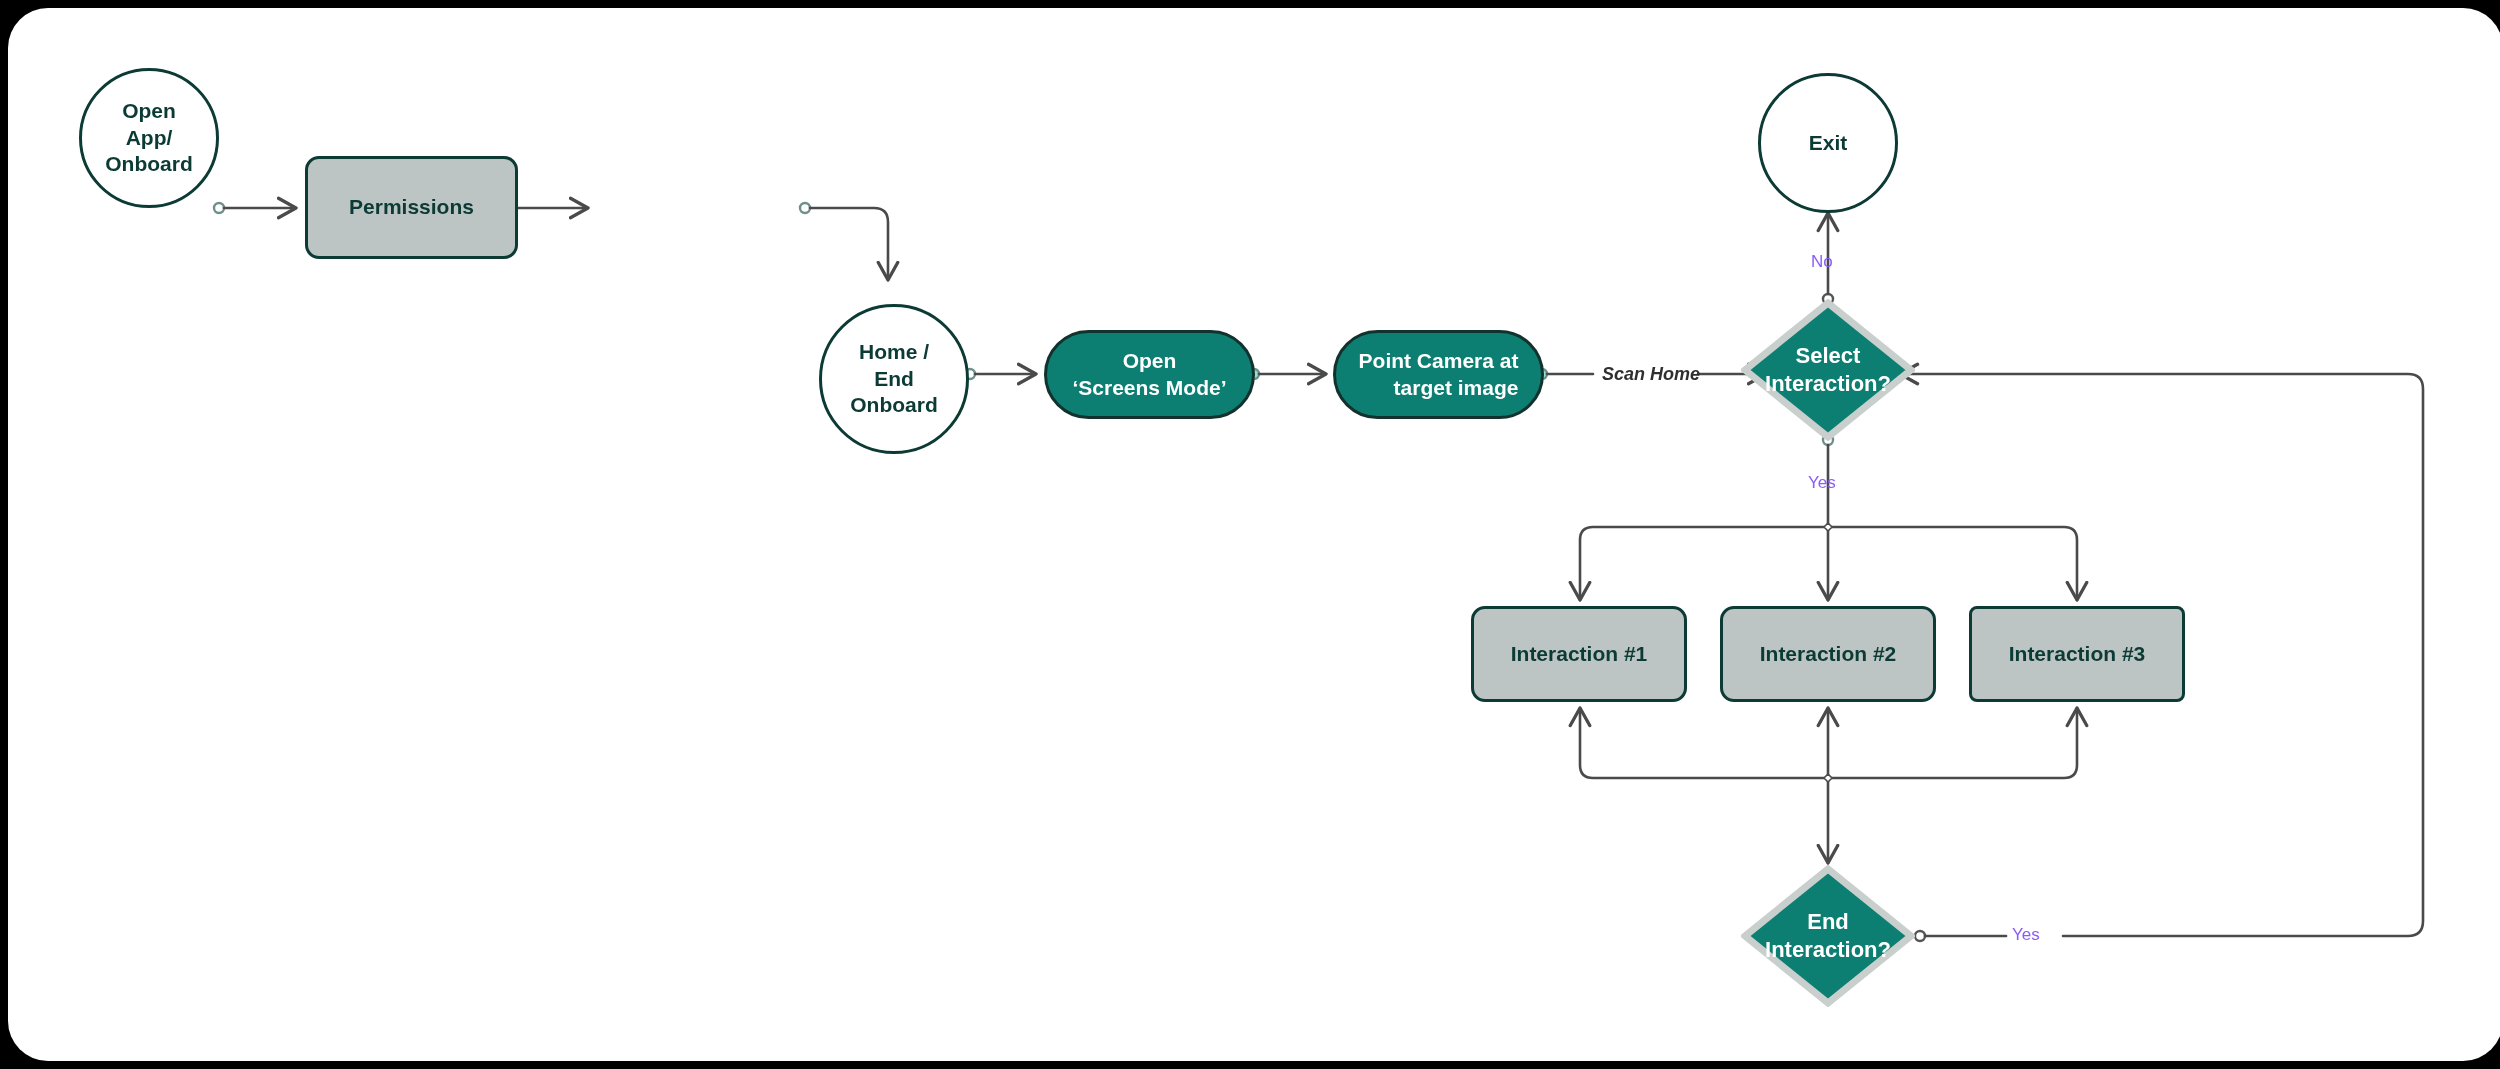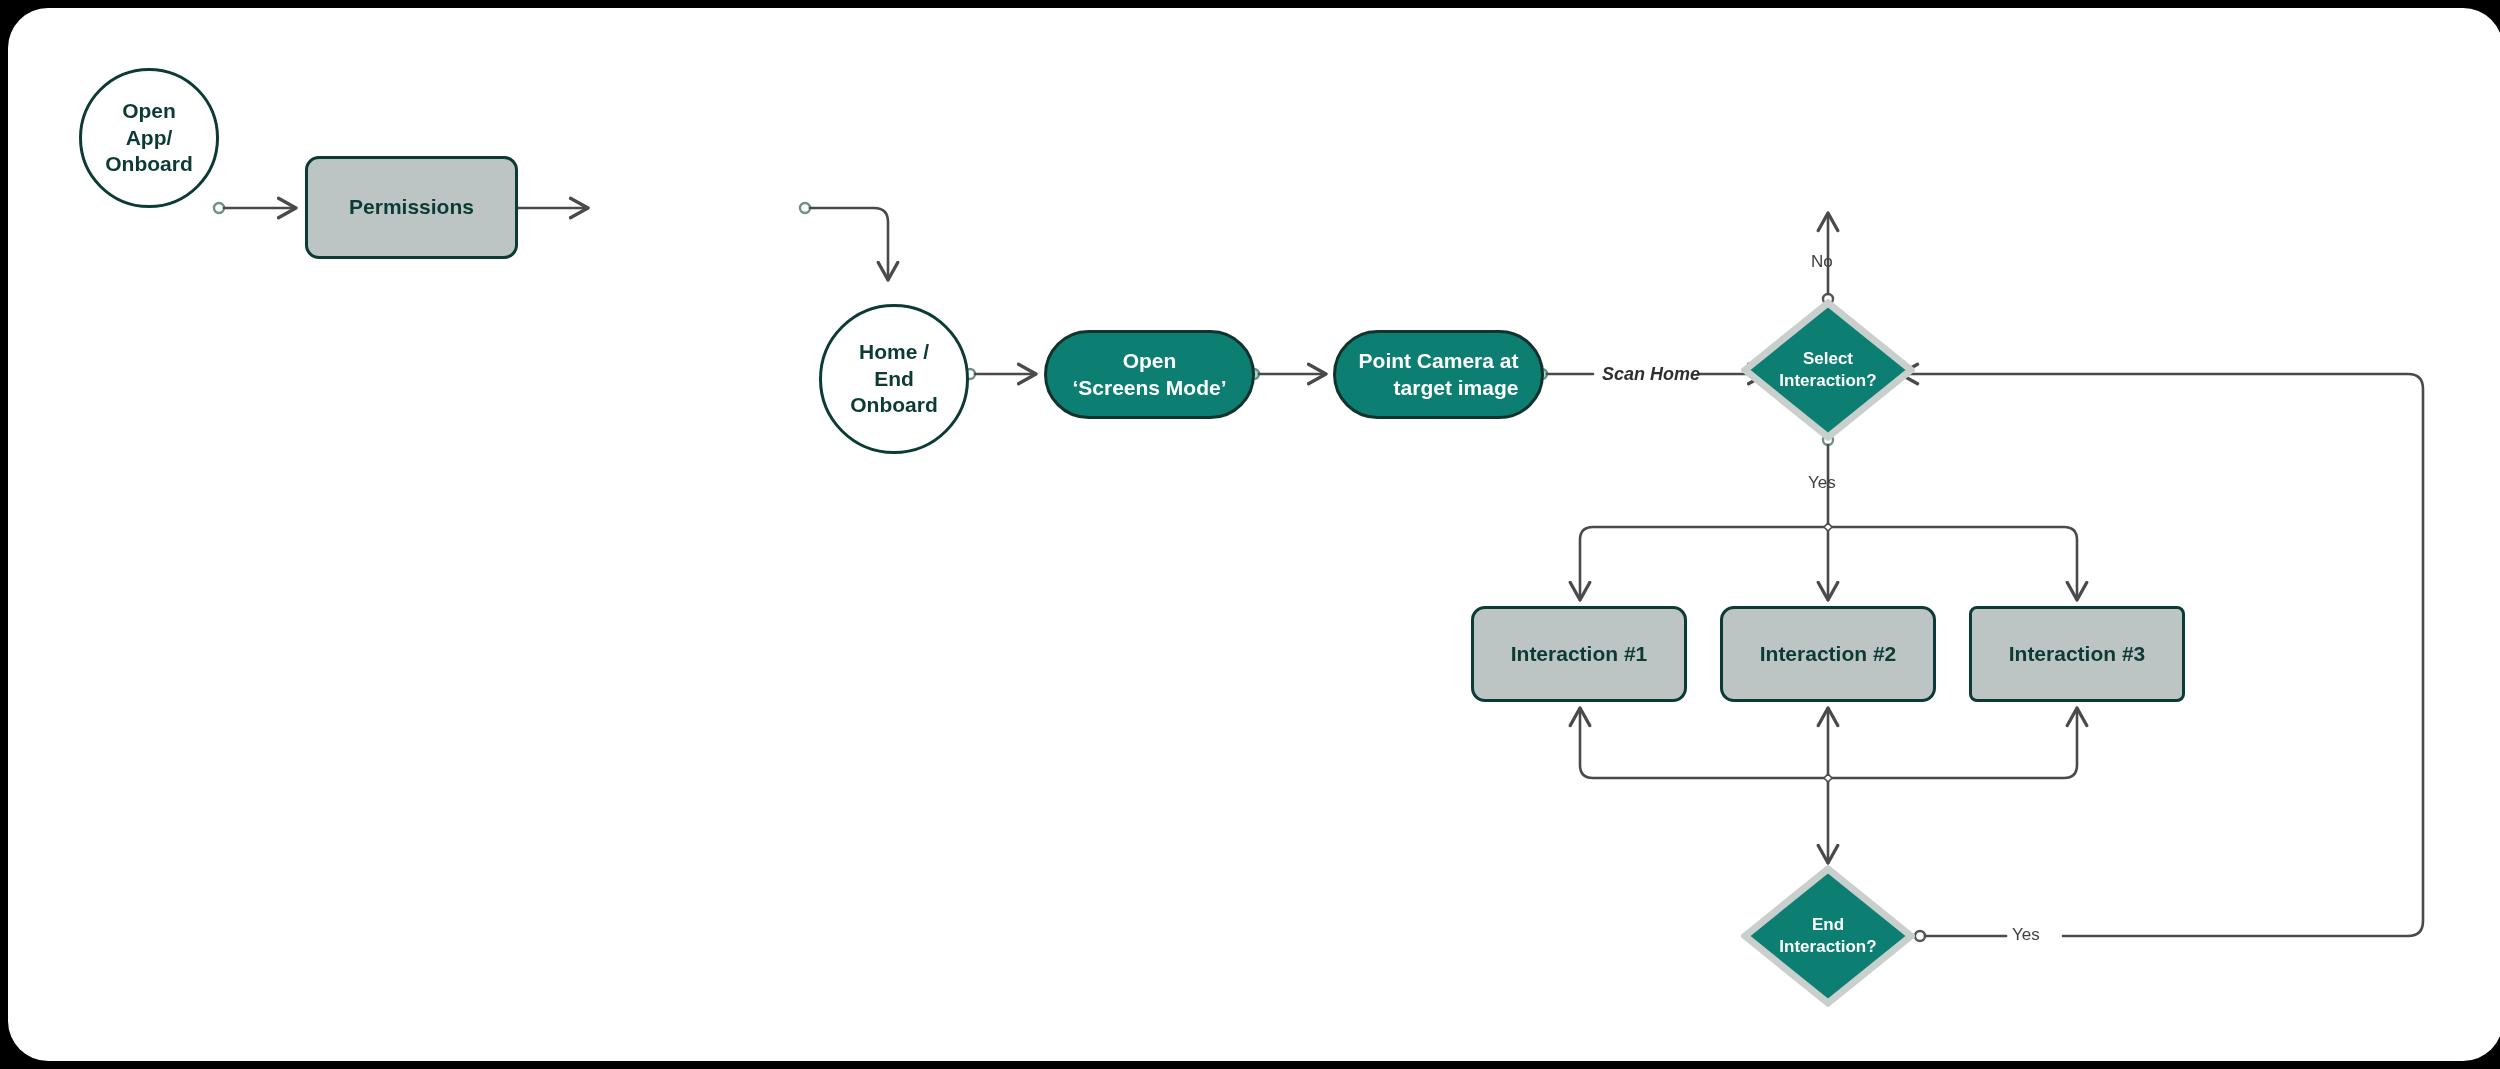--- a/index.html
+++ b/index.html
@@ -90,26 +90,26 @@
     position: absolute;
     left: 0; top: 0;
     width: 100%;
     height: 100%;
     display: flex;
     align-items: center;
     justify-content: center;
     text-align: center;
     color: #ffffff;
     font-weight: 700;
-    font-size: 17px;
+    font-size: 22px;
     line-height: 1.28;
   }
   .edge-label {
     position: absolute;
-    color: #404040;
+    color: #8b5cf6;
     font-size: 17px;
     font-weight: 400;
     white-space: nowrap;
   }
   .edge-label.italic {
     font-style: italic;
     font-weight: 700;
     color: #2f2f2f;
     font-size: 18px;
   }
@@ -202,20 +202,23 @@
 
     <div class="node pill" style="left:1325px; top:322px; width:211px; height:89px;text-align:right;">
       <span>
         <span>Point Camera at</span><br>
         <span>target image</span>
       </span>
     </div>
 
     <div class="edge-label italic" style="left:1594px; top:356px;">Scan Home</div>
 
+    <div class="node circ" style="left:1750px; top:65px; width:140px; height:140px;">
+      <span>Exit</span>
+    </div>
 
     <div class="edge-label" style="left:1803px; top:244px;">No</div>
 
     <div class="diamond-wrap" style="left:1733px; top:291px; width:174px; height:142px;">
       <svg class="diamond-shape" viewBox="0 0 174 142" preserveAspectRatio="none">
         <polygon points="87,4 170,71 87,138 4,71" fill="#0c7f72" stroke="#c9cfcd" stroke-width="7"></polygon>
       </svg>
       <div class="diamond-label">
         <span>
           <span>Select</span><br>

